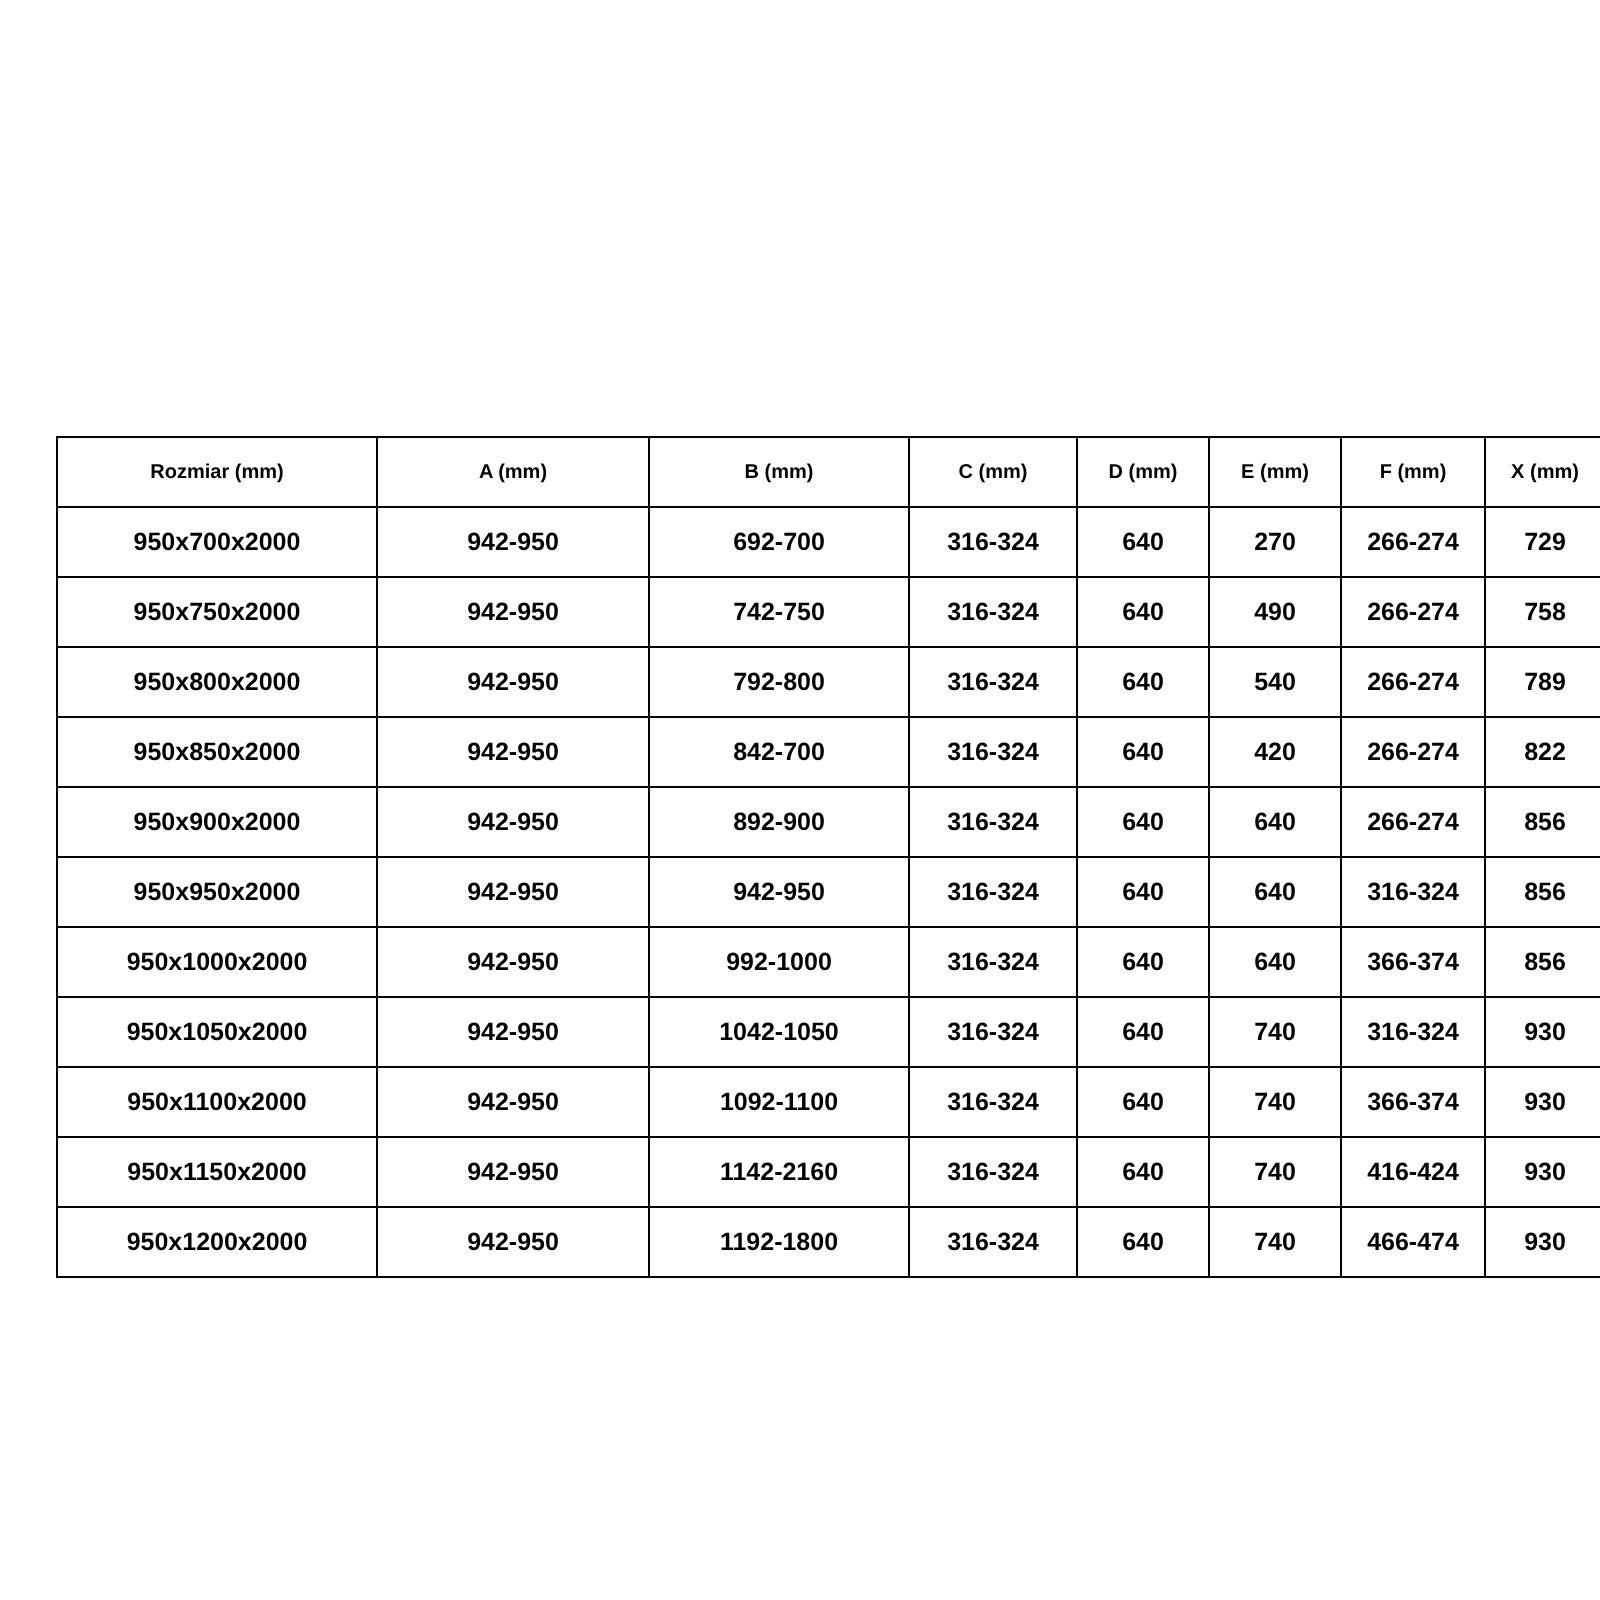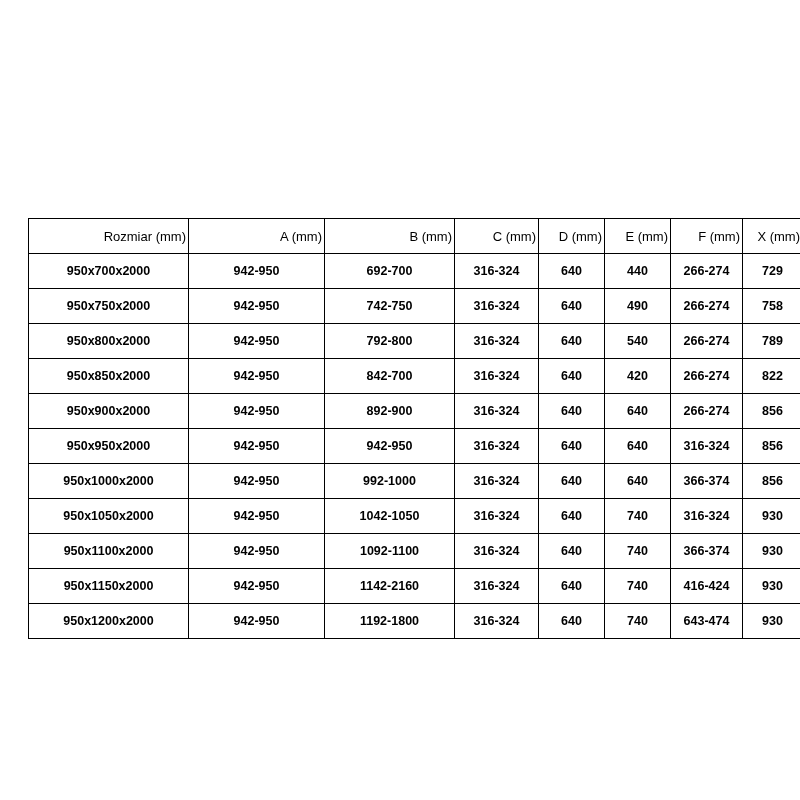--- a/index.html
+++ b/index.html
@@ -29,23 +29,22 @@
   table.dim-table td {
     border: 1px solid #000000;
     text-align: center;
     vertical-align: middle;
     height: 34px;
     font-size: 12.5px;
     padding: 0 2px;
     white-space: nowrap;
   }
   table.dim-table th {
-    font-weight: normal;
-    font-size: 13px;
-    text-align: right;
+    font-weight: bold;
+    font-size: 10px;
   }
   table.dim-table td {
     font-weight: bold;
   }
   
   col.c0 { width: 160px; }
   col.c1 { width: 136px; }
   col.c2 { width: 130px; }
   col.c3 { width: 84px; }
   col.c4 { width: 66px; }
@@ -80,21 +79,21 @@
         <th>X (mm)</th>
       </tr>
     </thead>
     <tbody>
       <tr>
         <td>950x700x2000</td>
         <td>942-950</td>
         <td>692-700</td>
         <td>316-324</td>
         <td>640</td>
-        <td>440</td>
+        <td>270</td>
         <td>266-274</td>
         <td>729</td>
       </tr>
       <tr>
         <td>950x750x2000</td>
         <td>942-950</td>
         <td>742-750</td>
         <td>316-324</td>
         <td>640</td>
         <td>490</td>
@@ -181,18 +180,18 @@
         <td>416-424</td>
         <td>930</td>
       </tr>
       <tr>
         <td>950x1200x2000</td>
         <td>942-950</td>
         <td>1192-1800</td>
         <td>316-324</td>
         <td>640</td>
         <td>740</td>
-        <td>643-474</td>
+        <td>466-474</td>
         <td>930</td>
       </tr>
     </tbody>
   </table>
 </div>
 
 </body></html>

